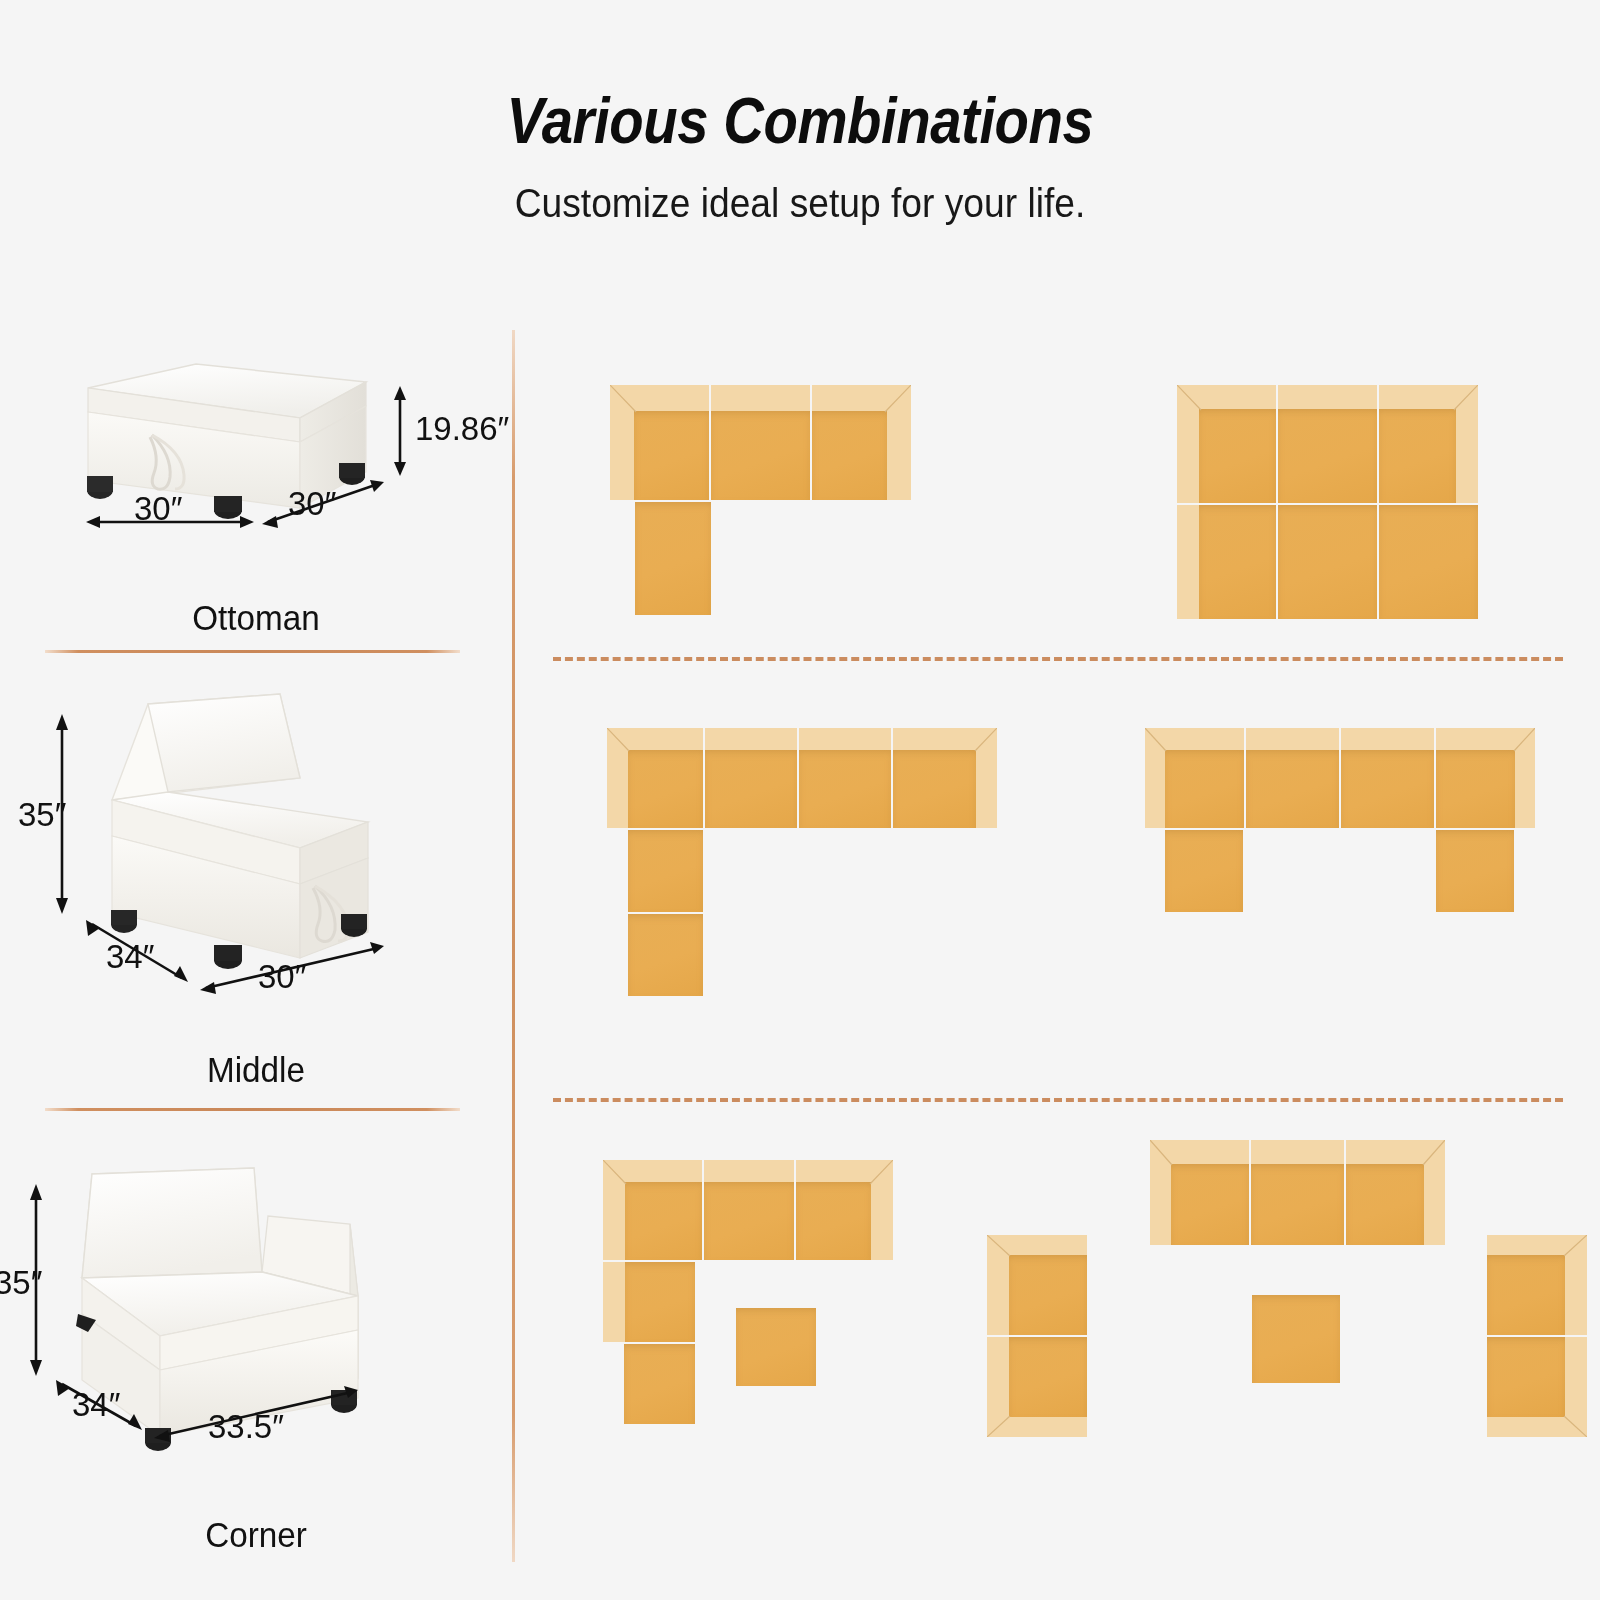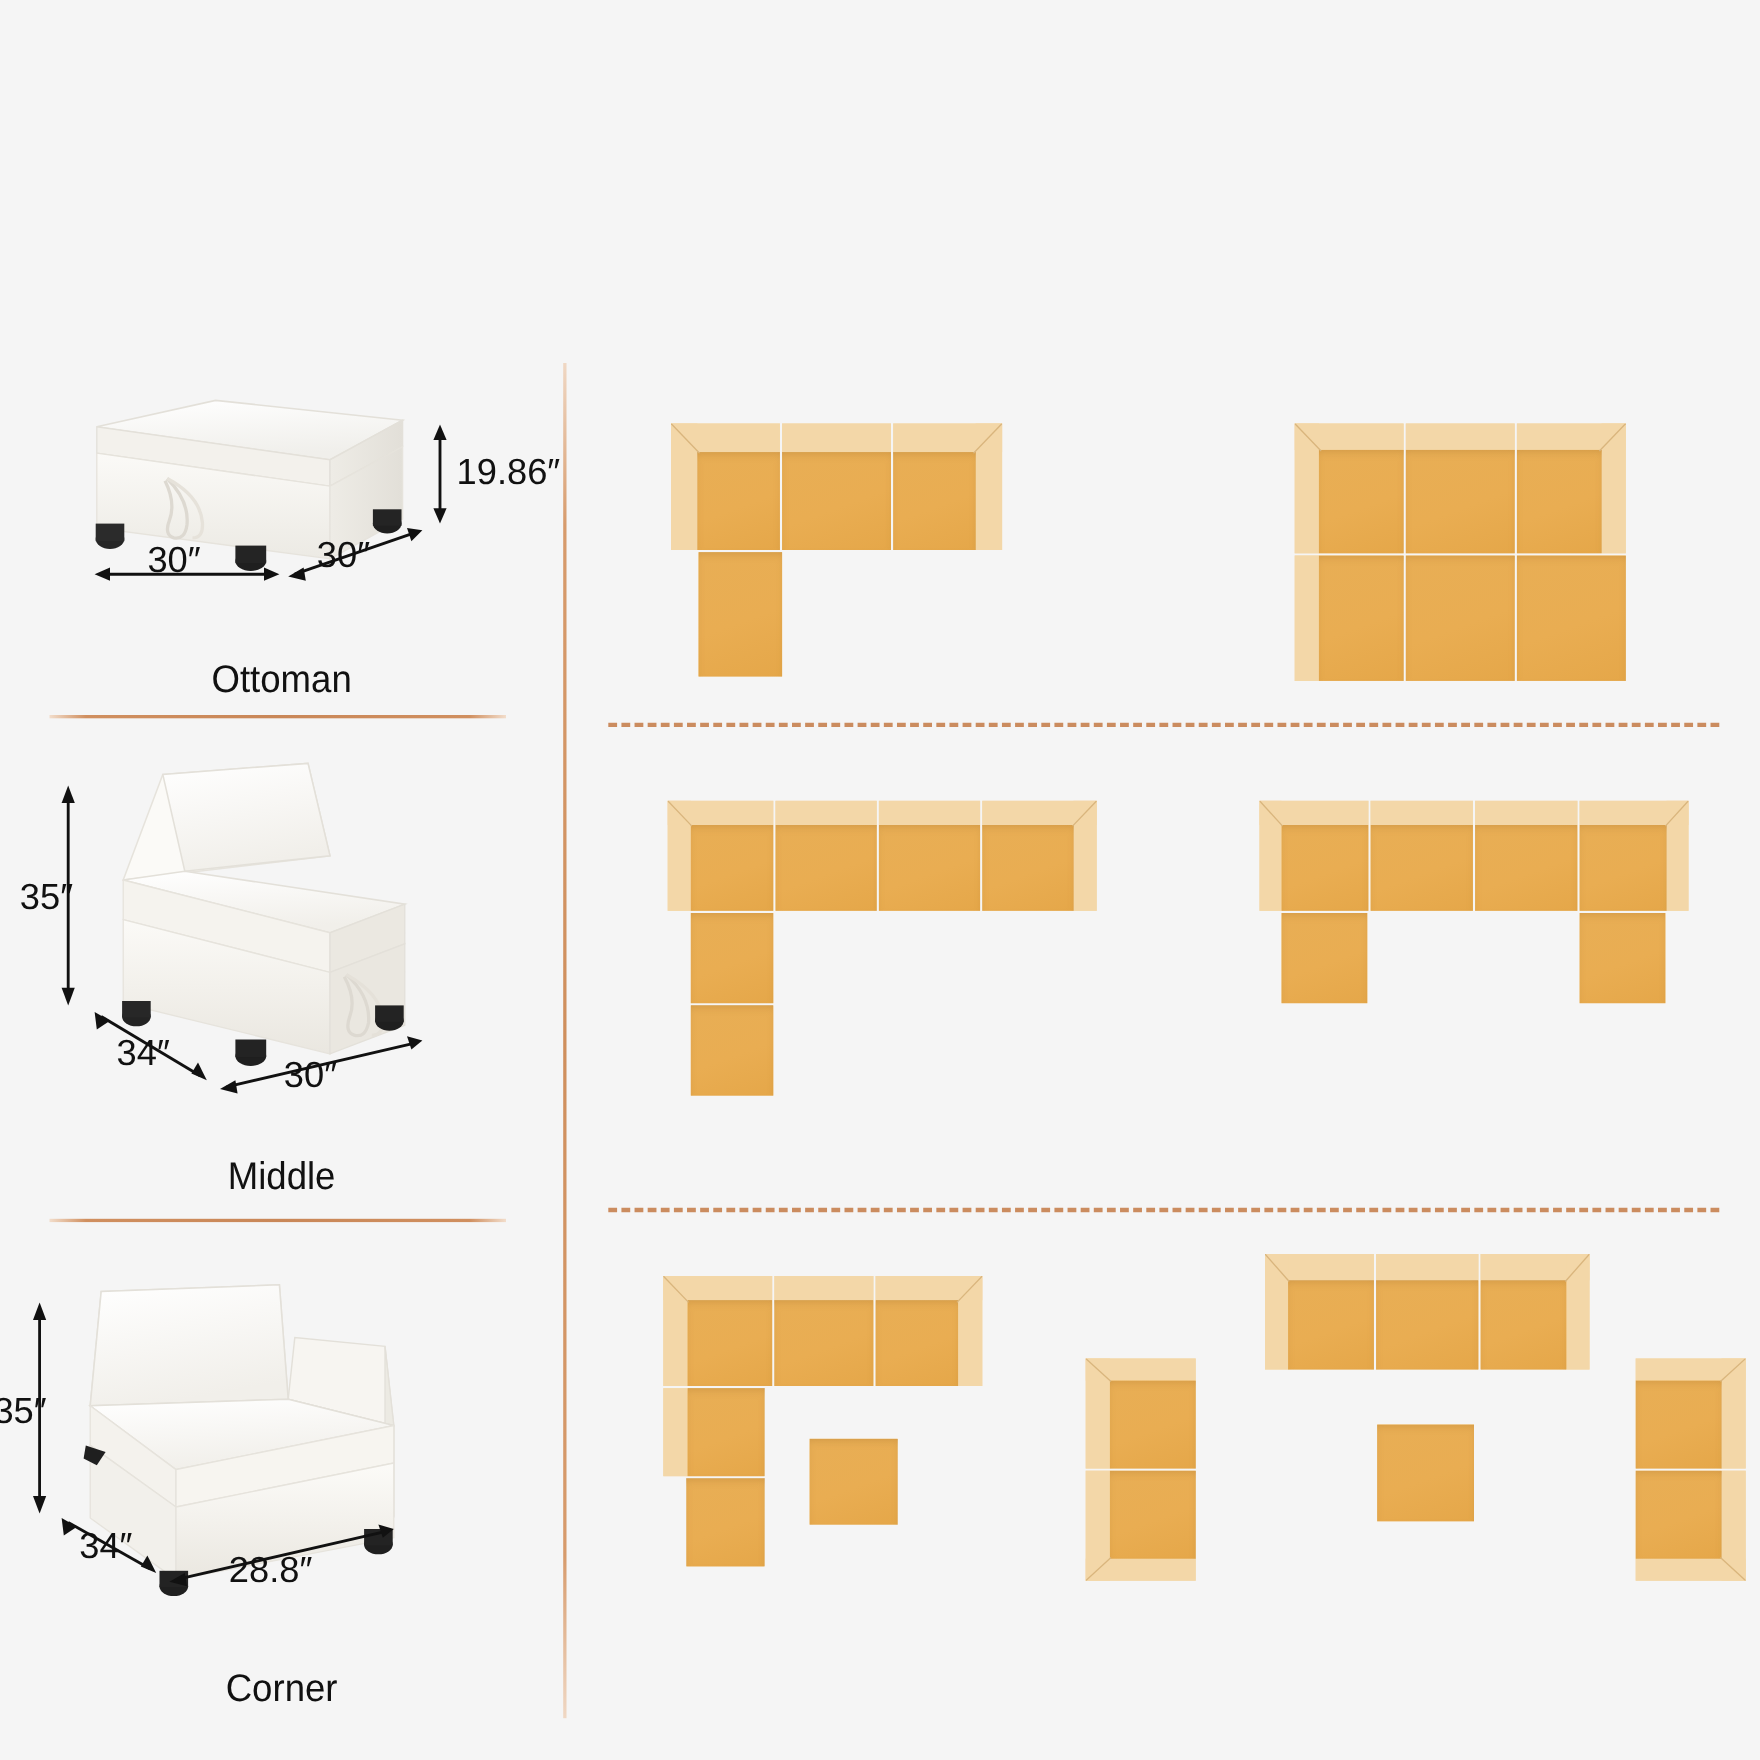--- a/index.html
+++ b/index.html
@@ -70,20 +70,24 @@
 
   
   .dim-text { position: absolute; font-size: 33px; color: #111; white-space: nowrap; }
   svg.dimsvg { position: absolute; left: 0; top: 0; overflow: visible; }
 </style>
 </head>
 <body>
 
 <div class="page">
 
+  <div class="header">
+    <div class="title">Various Combinations</div>
+    <div class="subtitle">Customize ideal setup for your life.</div>
+  </div>
 
   <div class="vdivider"></div>
 
   <div class="left-col">
 
     <div class="module-block" style="top:0;height:320px;">
       <div class="module-art" style="height:250px;">
         <svg class="dimsvg" width="512" height="250">
           <defs>
             <linearGradient id="ottTop" x1="0" y1="0" x2="0.3" y2="1">
@@ -232,21 +236,21 @@
           <line x1="62" y1="254" x2="136" y2="296" stroke="#111" stroke-width="2.6"></line>
           <polygon points="56,250 58,266 70,258" fill="#111"></polygon>
           <polygon points="142,300 128,294 134,284" fill="#111"></polygon>
 
           <line x1="160" y1="306" x2="352" y2="262" stroke="#111" stroke-width="2.6"></line>
           <polygon points="154,308 168,300 170,312" fill="#111"></polygon>
           <polygon points="358,260 344,256 348,268" fill="#111"></polygon>
         </svg>
         <div class="dim-text" style="left:-6px;top:134px;">35″</div>
         <div class="dim-text" style="left:72px;top:256px;">34″</div>
-        <div class="dim-text" style="left:208px;top:278px;">28.8″</div>
+        <div class="dim-text" style="left:208px;top:278px;">33.5″</div>
       </div>
       <div class="module-label" style="margin-top:10px;">Corner</div>
     </div>
 
   </div>
 
   <div class="right-col">
 
     <div class="combo" style="left:95px;top:55px;width:300px;height:230px;">
 

